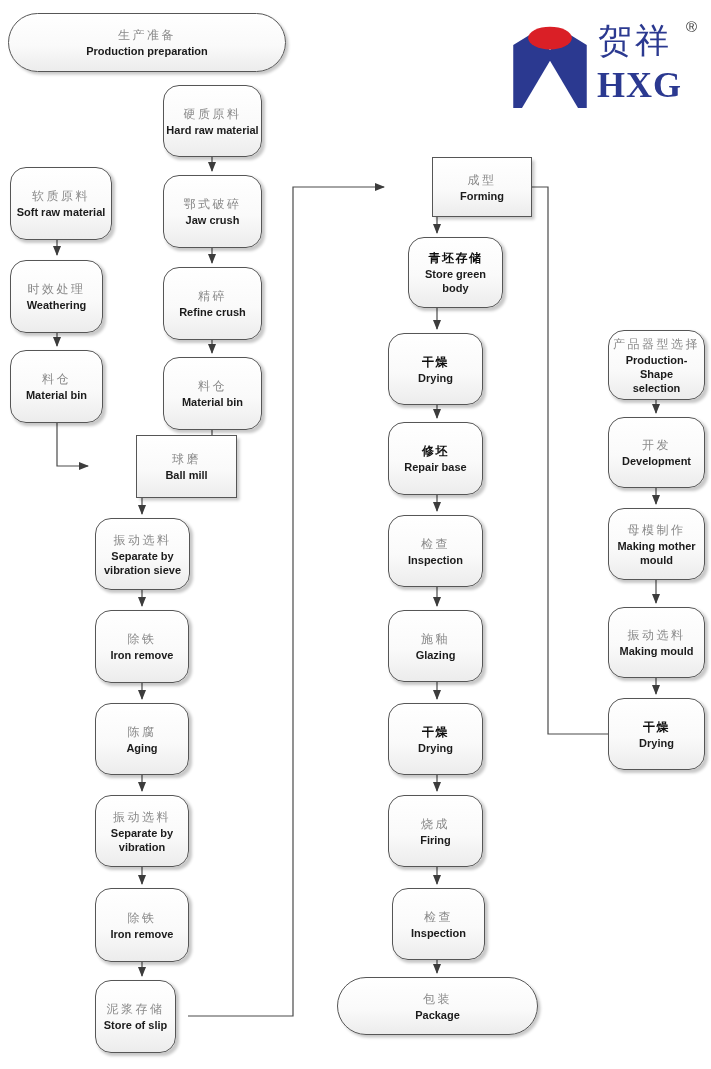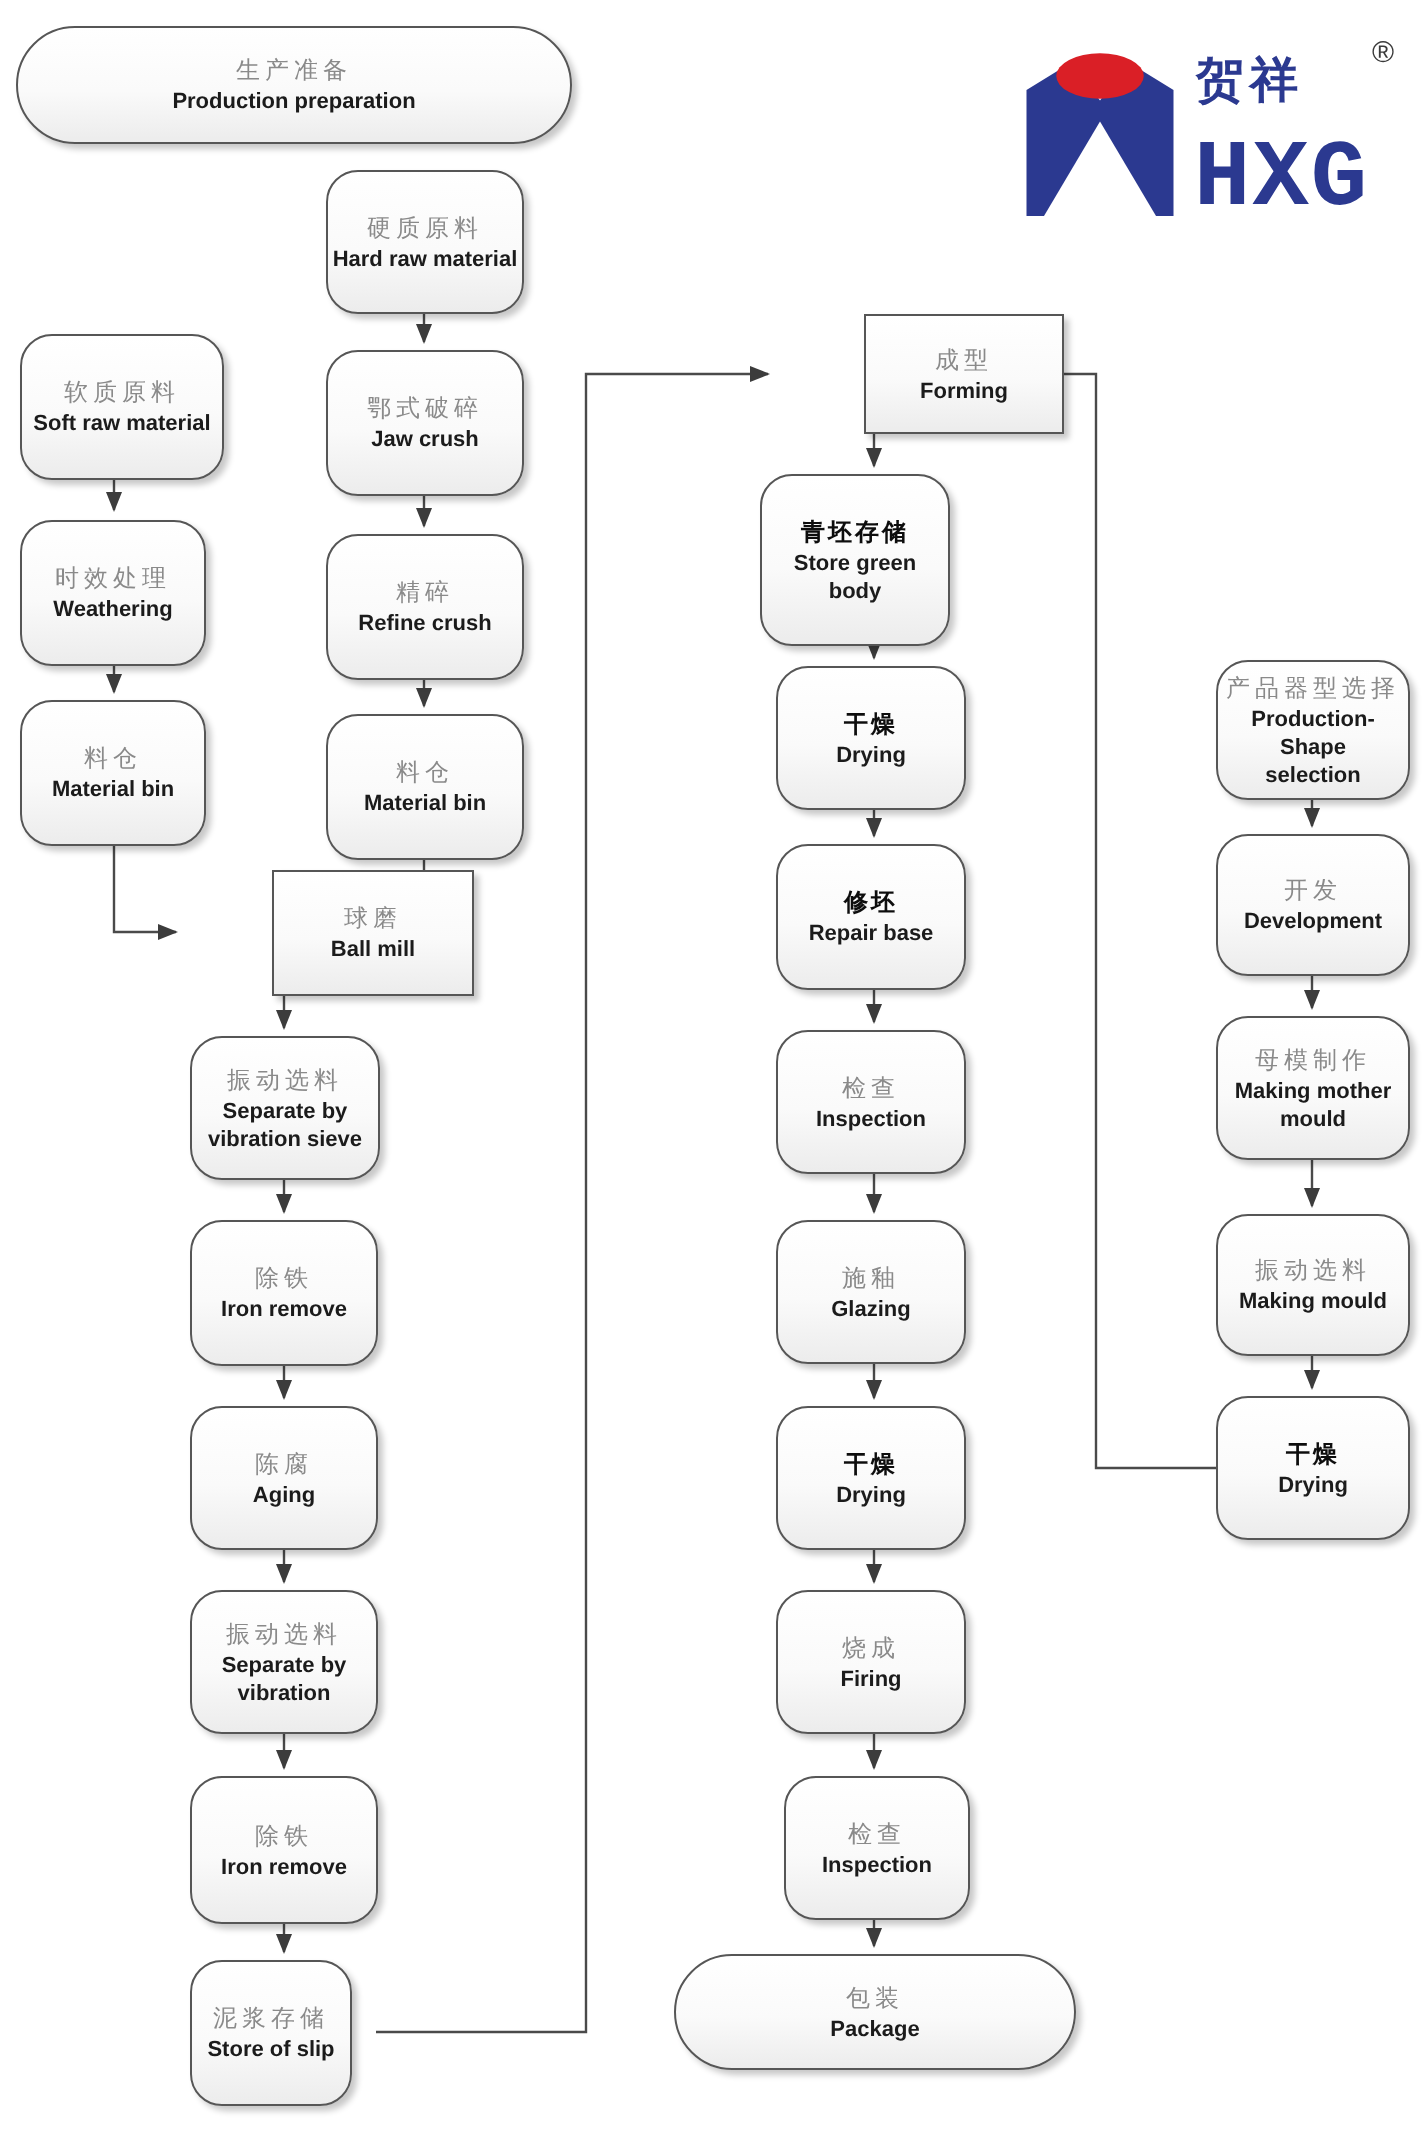--- a/index.html
+++ b/index.html
@@ -20,26 +20,26 @@
   .stadium { border-radius:30px; }
   .zh { font-size:12px; color:#8a8a8a; letter-spacing:2.5px; line-height:17px; }
   .en { font-size:11px; font-weight:bold; color:#1b1b1b; line-height:14px; white-space:pre-line; }
   .bold-zh .zh { color:#0d0d0d; font-weight:bold; letter-spacing:1.5px; }
   
   #logo { position:absolute; left:504px; top:18px; width:200px; height:95px; }
   #logo-mark { position:absolute; left:2px; top:6px; }
   #logo-zhc {
     position:absolute; left:94px; top:2px; width:104px;
     font-family:"DejaVu Serif","Liberation Serif",serif;
-    font-size:24px; font-weight:bold; color:#2b3990; letter-spacing:3px; line-height:40px;
+    font-size:34px; font-weight:normal; color:#2b3990; letter-spacing:3px; line-height:40px;
   }
   #logo-reg { position:absolute; left:182px; top:0px; font-size:15px; color:#3a3a3a; font-weight:normal; font-family:"Liberation Sans",sans-serif; }
   #logo-abbr {
-    position:absolute; left:93px; top:46px; font-size:47px; font-weight:bold;
-    color:#2b3990; letter-spacing:1px; font-family:Liberation Mono, monospace;
+    position:absolute; left:93px; top:46px; font-size:36px; font-weight:bold;
+    color:#2b3990; letter-spacing:1px; font-family:Liberation Serif, serif;
   }
 </style>
 </head>
 <body>
 
 <div id="canvas">
 
   <svg id="edges" viewBox="0 0 711 1069">
     <defs>
       <marker id="ah" viewBox="0 0 10 8" refX="9" refY="4" markerWidth="10" markerHeight="8" markerUnits="userSpaceOnUse" orient="auto-start-reverse">
@@ -164,21 +164,21 @@
   <div class="node" style="left:95px;top:980px;width:81px;height:73px">
     <div class="zh">泥浆存储</div>
     <div class="en">Store of slip</div>
   </div>
 
   <div class="node rect" style="left:388px;top:157px;width:100px;height:60px">
     <div class="zh">成型</div>
     <div class="en">Forming</div>
   </div>
 
-  <div class="node bold-zh" style="left:380px;top:237px;width:95px;height:86px">
+  <div class="node bold-zh" style="left:408px;top:237px;width:95px;height:71px">
     <div class="zh">青坯存储</div>
     <div class="en">Store green body</div>
   </div>
 
   <div class="node bold-zh" style="left:388px;top:333px;width:95px;height:72px">
     <div class="zh">干燥</div>
     <div class="en">Drying</div>
   </div>
 
   <div class="node bold-zh" style="left:388px;top:422px;width:95px;height:73px">

